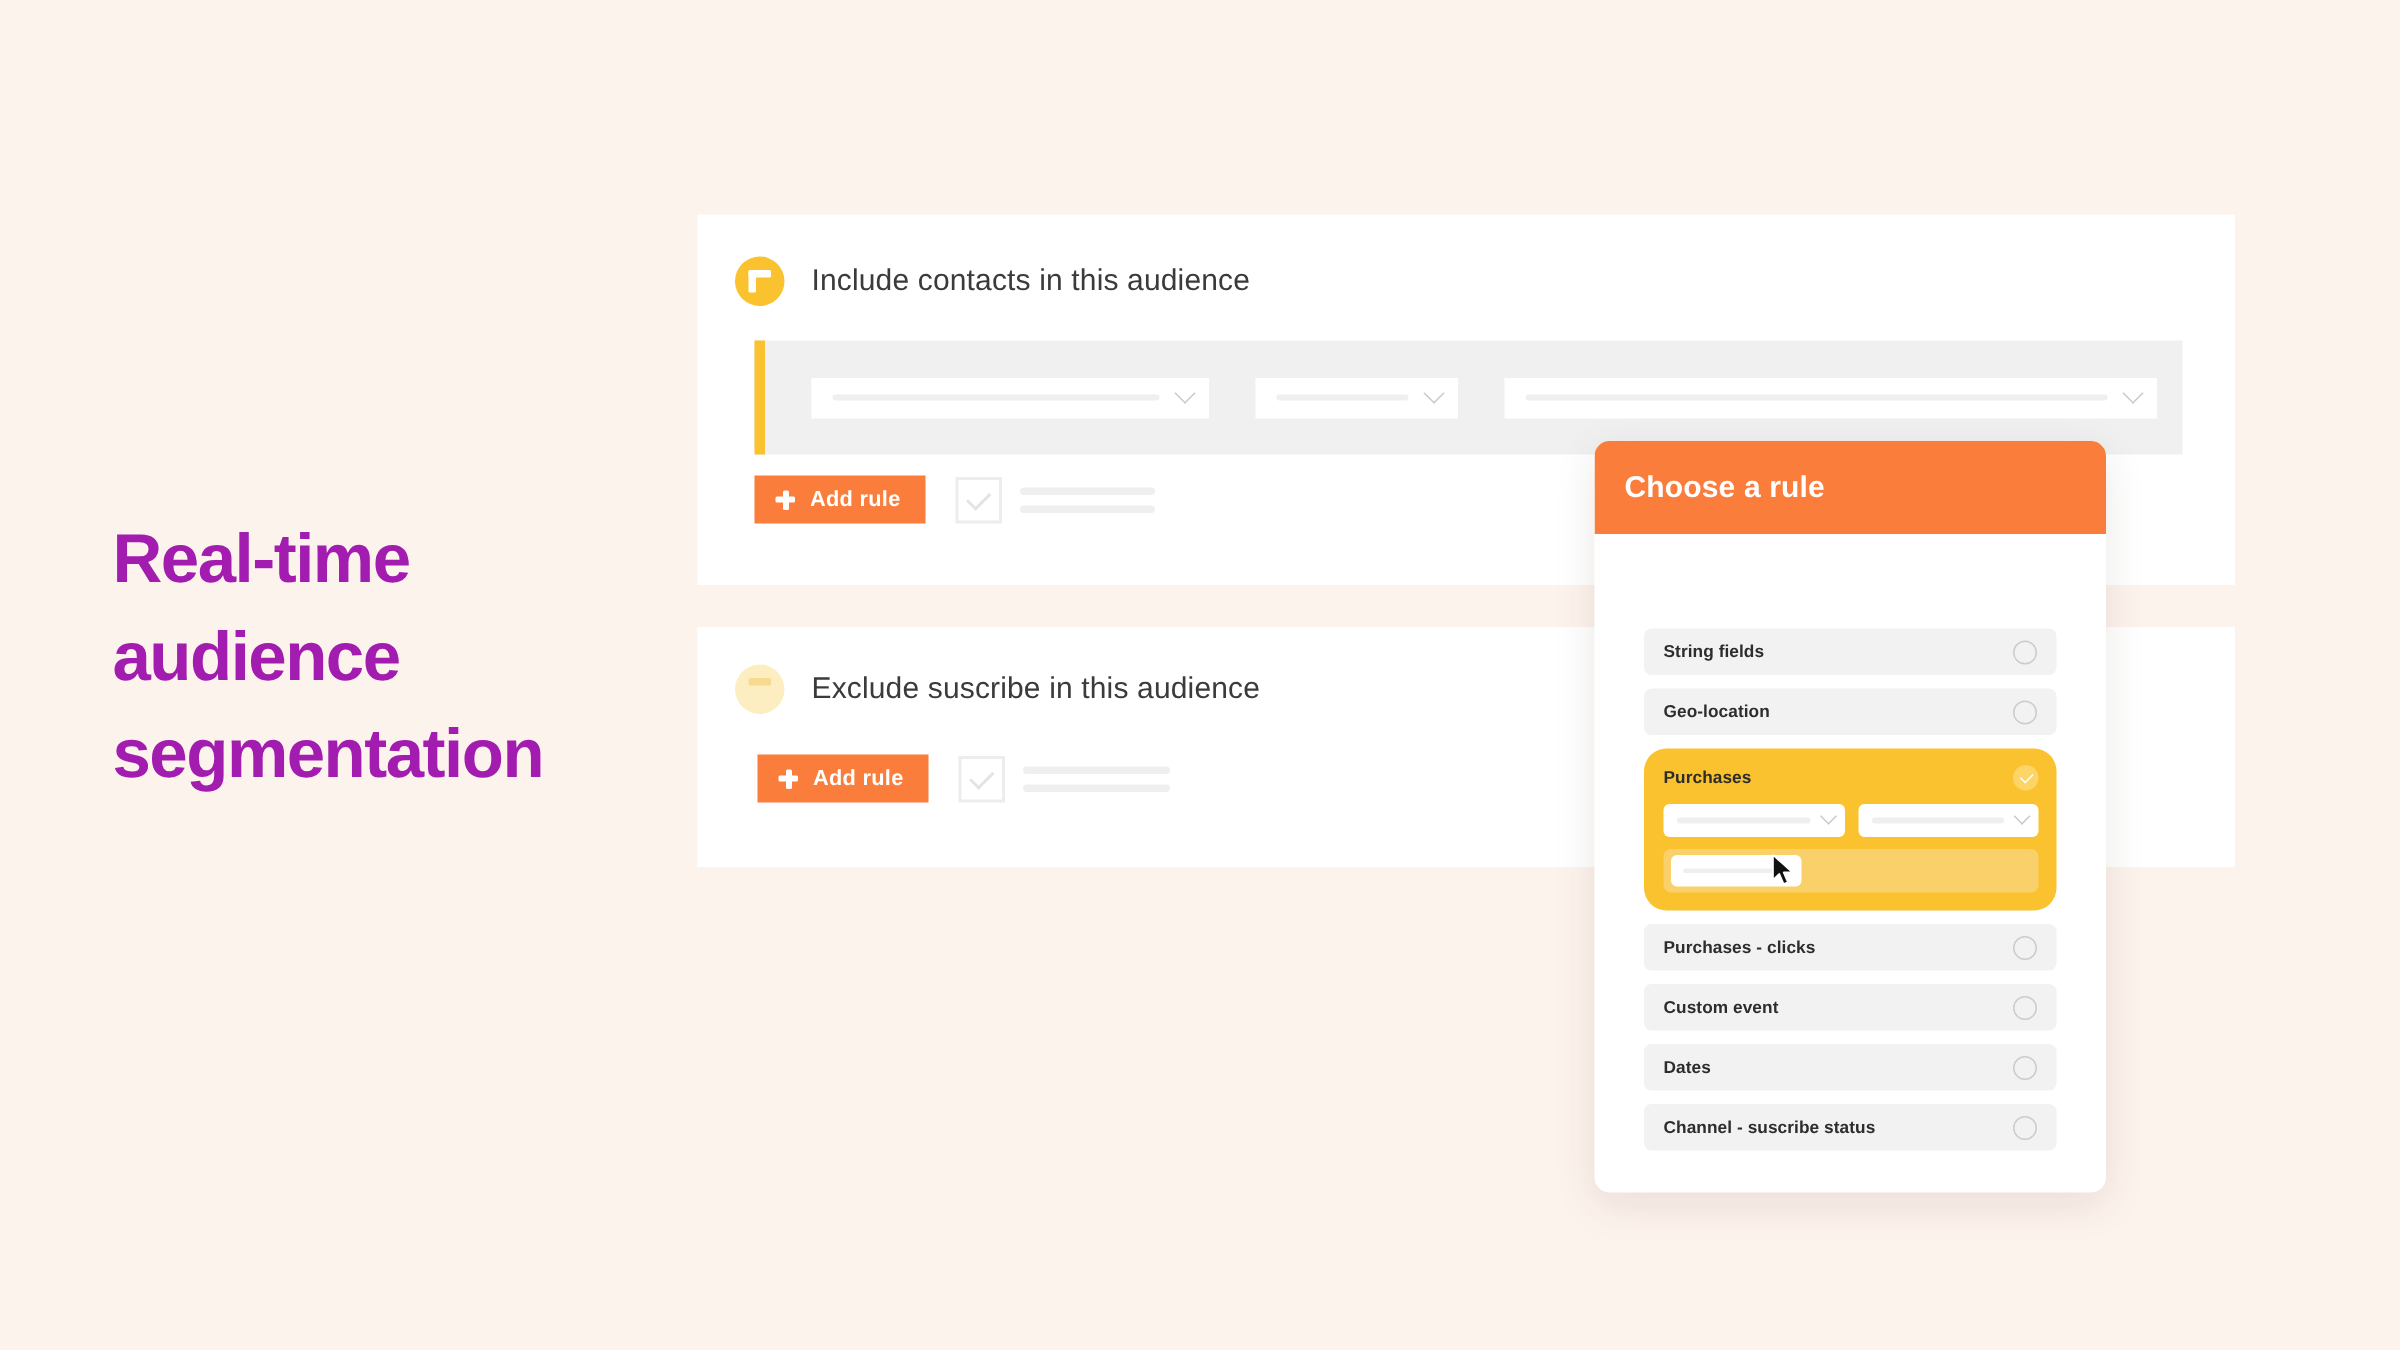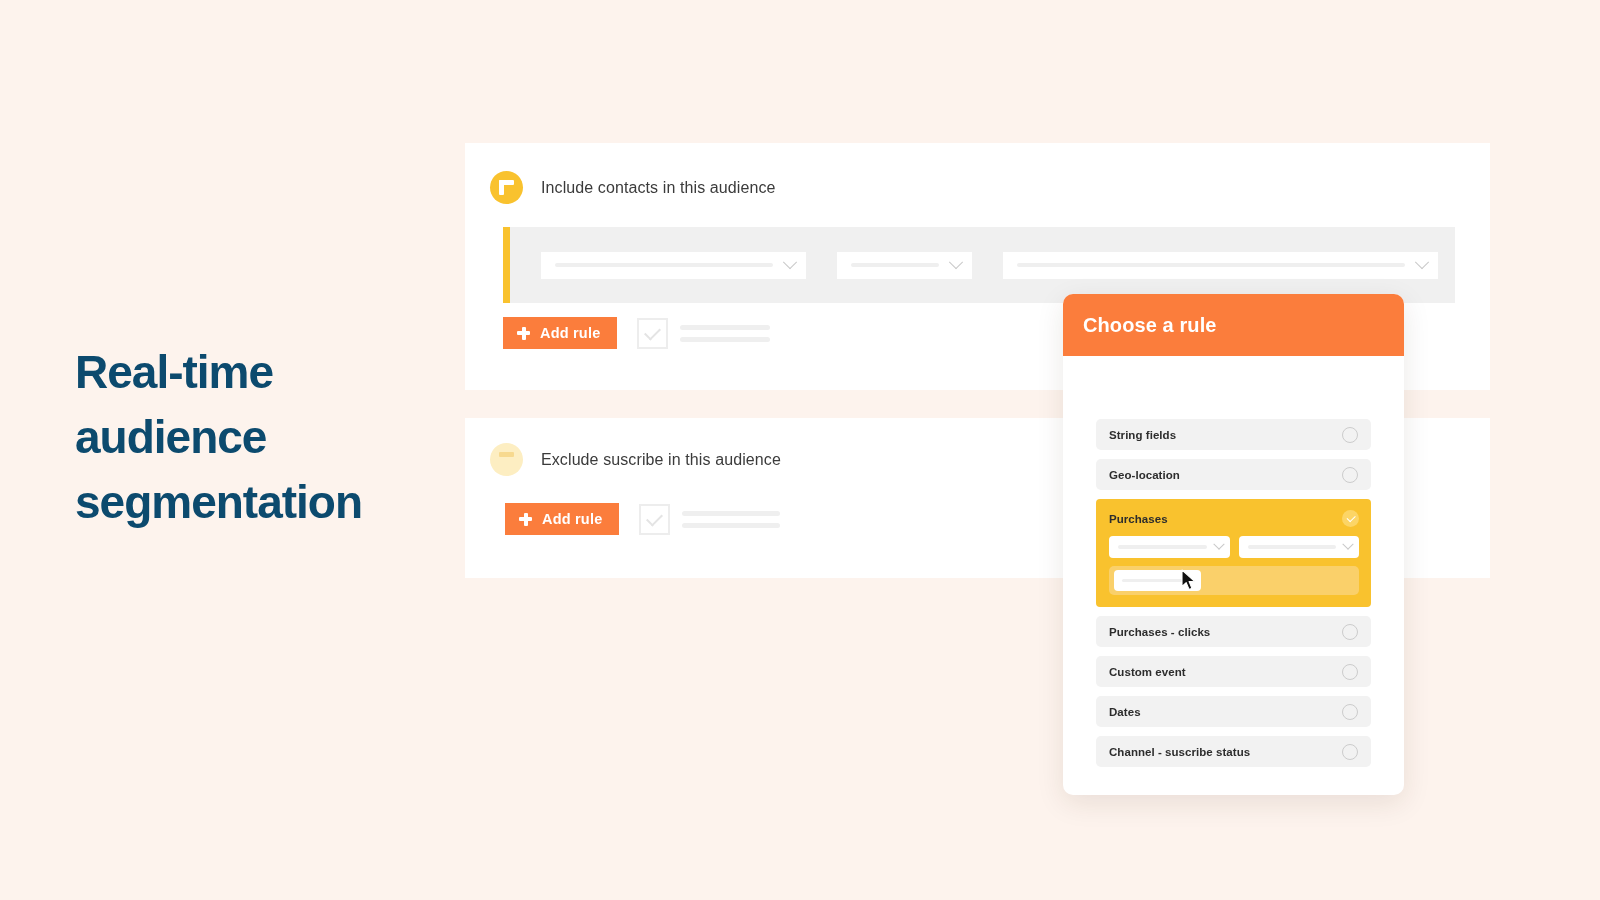--- a/index.html
+++ b/index.html
@@ -18,21 +18,21 @@
   
   .headline {
     position: absolute;
     left: 75px;
     top: 340px;
     width: 340px;
     font-size: 46px;
     line-height: 65px;
     font-weight: 700;
     letter-spacing: -1px;
-    color: #0c4a6e;
+    color: #a21caf;
   }
   .headline span { display: block; }
 
   
   .card {
     position: absolute;
     background: #ffffff;
     left: 465px;
     width: 1025px;
   }
@@ -68,21 +68,21 @@
   .sign-badge .bar-v {
     position: absolute;
     width: 4.5px;
     height: 15px;
     border-radius: 1px;
     background: #ffffff;
   }
   .sign-badge .inner { position: relative; width: 15px; height: 15px; }
 
   .card-title {
-    font-size: 16px;
+    font-size: 20px;
     color: #3b3b3b;
     font-weight: 400;
     letter-spacing: 0.1px;
   }
 
   
   .rule-strip {
     position: absolute;
     left: 503px;
     top: 227px;
@@ -258,21 +258,21 @@
     box-sizing: border-box;
     flex: none;
   }
 
   
   .rule-option.selected {
     background: #f9c22e;
     height: auto;
     display: block;
     padding: 11px 12px 12px 13px;
-    border-radius: 4px;
+    border-radius: 15px;
     margin-bottom: 9px;
   }
   .selected-top {
     display: flex;
     align-items: center;
     justify-content: space-between;
   }
   .selected-top .rule-option-label { color: #2d2d2d; }
   .radio.checked {
     border: none;

